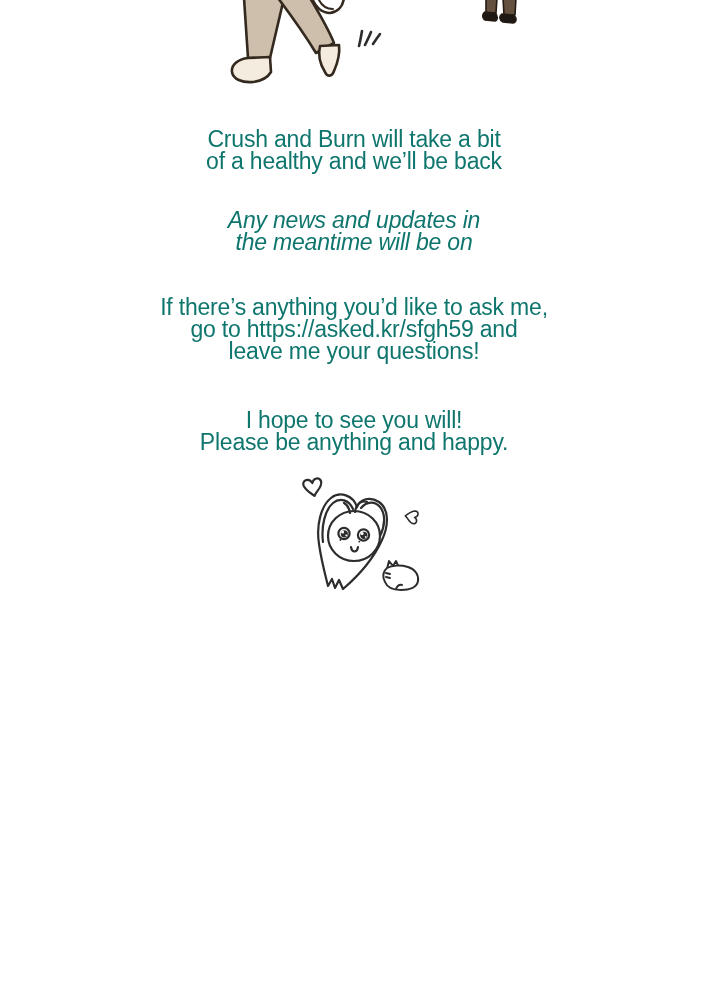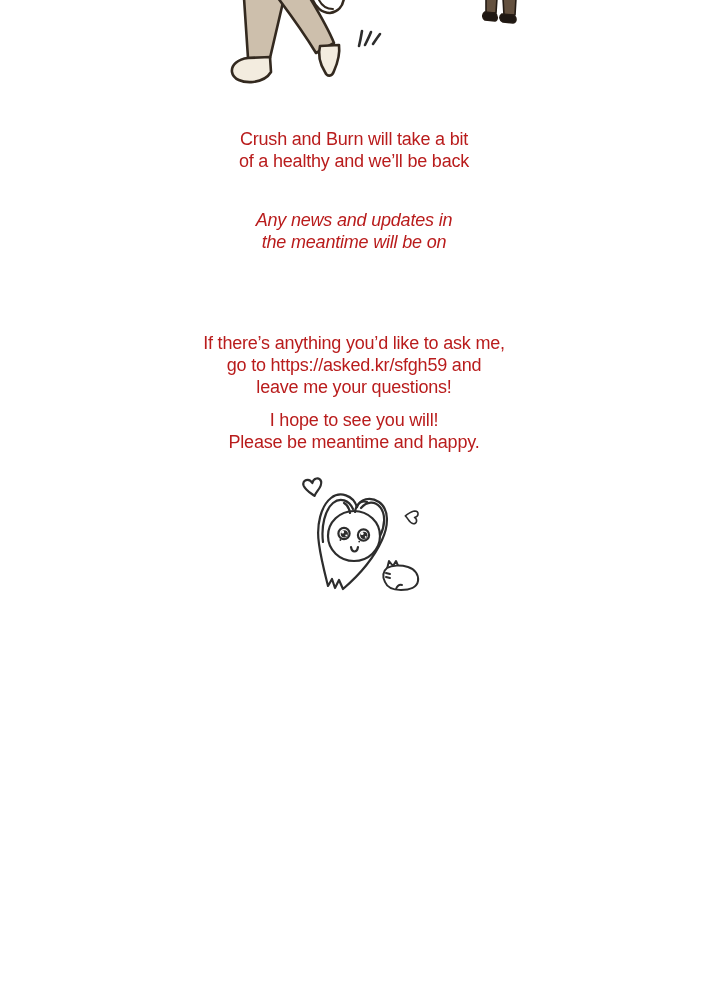--- a/index.html
+++ b/index.html
@@ -10,22 +10,22 @@
     background:#ffffff;
     overflow:hidden;
     font-family:"Liberation Sans","DejaVu Sans",sans-serif;
   }
   .abs{position:absolute;}
   .announce{
     position:absolute;
     left:0;
     width:708px;
     text-align:center;
-    color:#b91c1c;
-    font-size:18px;
+    color:#0f766e;
+    font-size:23px;
     line-height:22px;
     letter-spacing:-0.2px;
     font-weight:500;
   }
   .announce .line{display:block;}
   svg{display:block;}
 </style>
 </head>
 <body>
 
@@ -67,29 +67,29 @@
   <div class="announce" style="top:128px;">
     <span class="line">Crush and Burn will take a bit</span>
     <span class="line">of a healthy and we’ll be back</span>
   </div>
 
   <div class="announce" style="top:209px;font-style:italic;">
     <span class="line">Any news and updates in</span>
     <span class="line">the meantime will be on</span>
   </div>
 
-  <div class="announce" style="top:296px;margin-top:36px;">
+  <div class="announce" style="top:296px;">
     <span class="line">If there’s anything you’d like to ask me,</span>
     <span class="line">go to https://asked.kr/sfgh59 and</span>
     <span class="line">leave me your questions!</span>
   </div>
 
   <div class="announce" style="top:409px;">
     <span class="line">I hope to see you will!</span>
-    <span class="line">Please be meantime and happy.</span>
+    <span class="line">Please be anything and happy.</span>
   </div>
 
   <svg class="abs" style="left:300px;top:476px;" width="130" height="122" viewBox="0 0 130 122">
     <g stroke="#2d2d2d" stroke-width="2.2" stroke-linecap="round" stroke-linejoin="round" fill="none">
 
       <g transform="translate(13,11) rotate(-10) translate(-13,-11)">
         <path d="M13,7 C11,1 3,2 4,8 C5,13 9,16 13,20 C16,15 22,13 22,7 C21,2 15,2 13,7 Z"></path>
       </g>
 
       <g transform="translate(108,44) rotate(100) translate(-13,-11) scale(0.72)">

